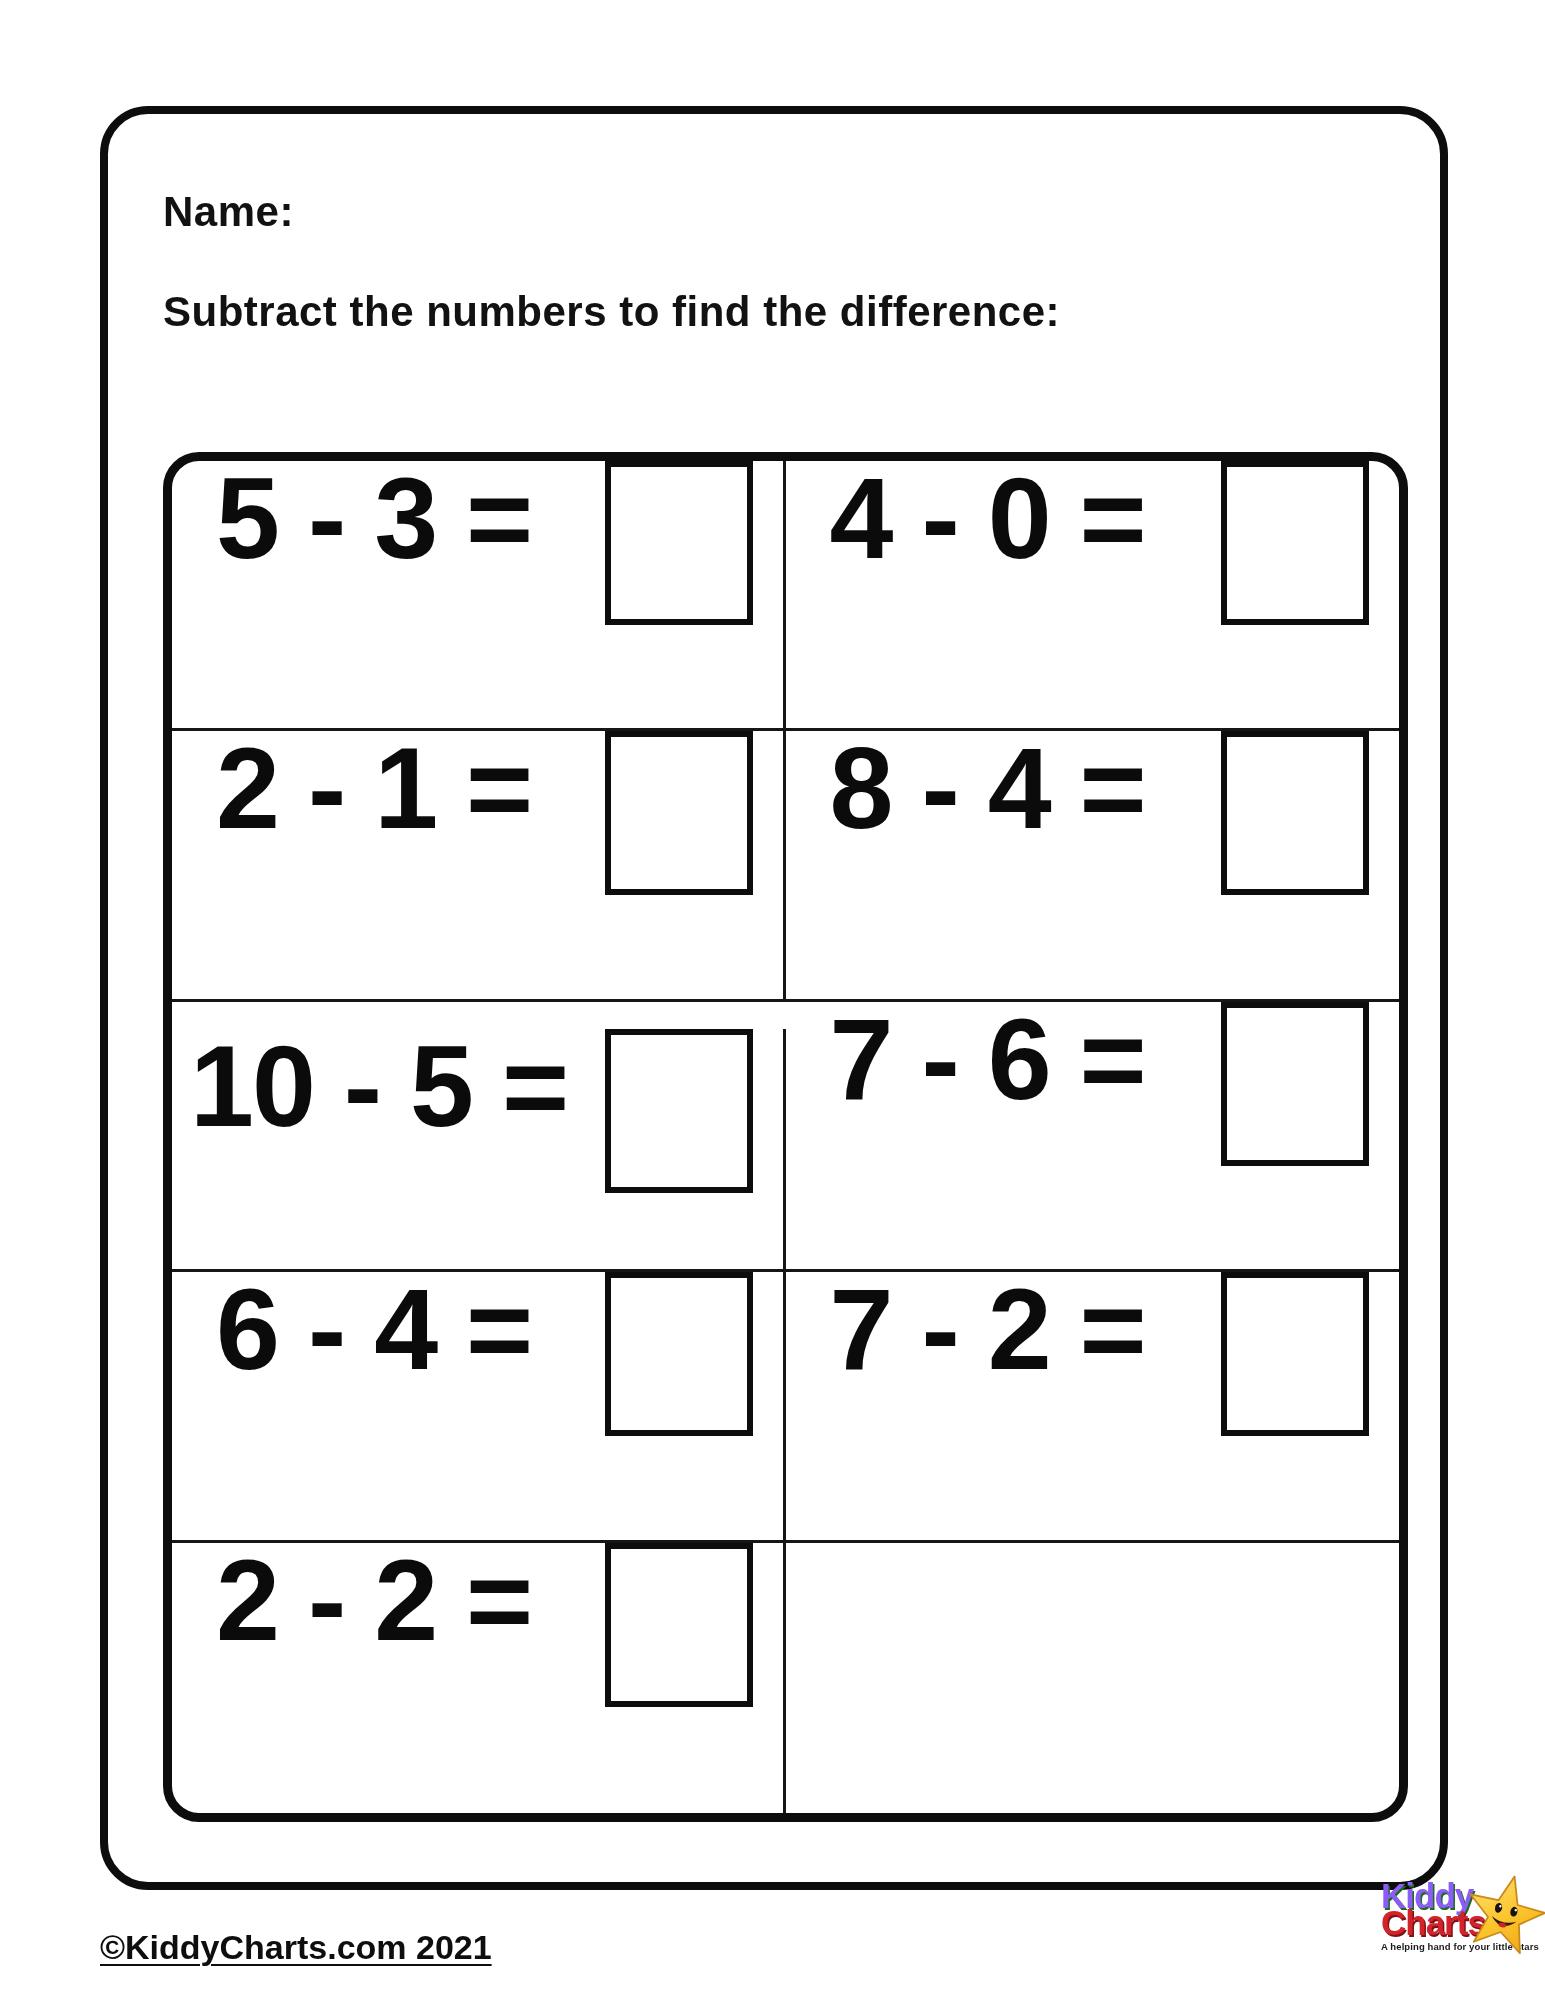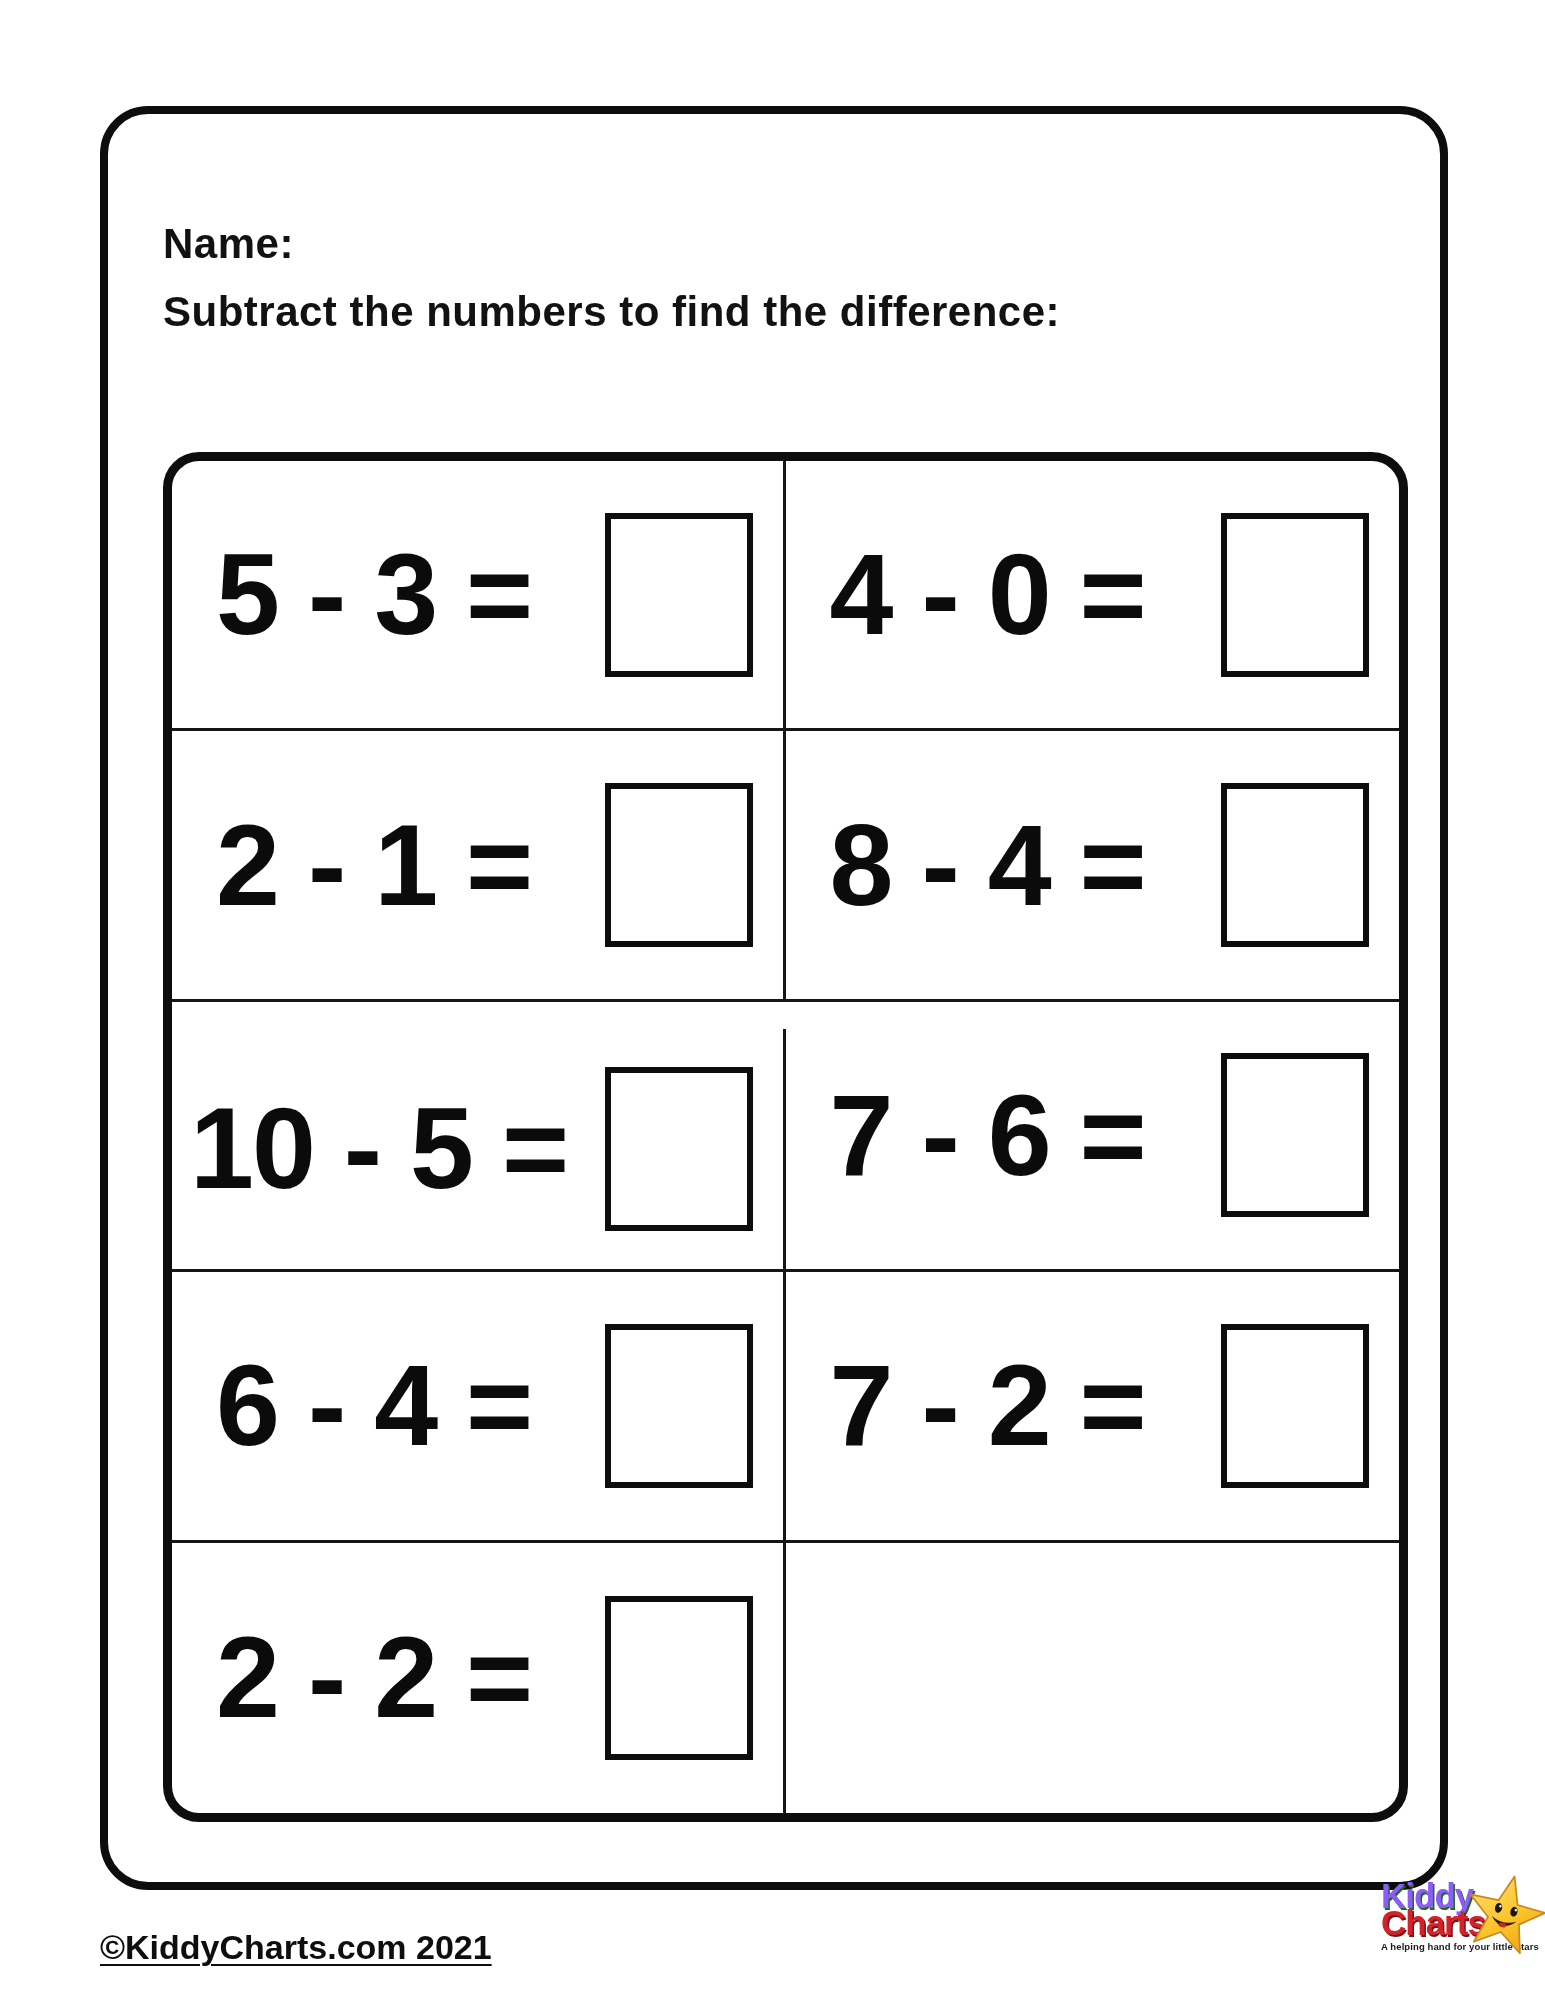--- a/index.html
+++ b/index.html
@@ -21,21 +21,20 @@
     box-sizing:border-box;
     background:#ffffff;
   }
   .name-label{
     position:absolute;
     left:163px;top:188px;
     font-size:42px;
     font-weight:600;
     letter-spacing:0.5px;
     color:#121212;
-    margin-top:32px;
   }
   .instruction{
     position:absolute;
     left:163px;top:288px;
     font-size:42px;
     font-weight:600;
     letter-spacing:0.5px;
     color:#121212;
   }
   
@@ -47,21 +46,21 @@
     border:9px solid #0d0d0d;
     border-radius:36px;
     overflow:hidden;
     display:grid;
     grid-template-columns:1fr 1fr;
     grid-template-rows:repeat(5,1fr);
     background:#ffffff;
   }
   .cell{
     display:flex;
-    align-items:center;
+    align-items:flex-start;
     box-sizing:border-box;
     padding:0 30px 0 44px;
     overflow:hidden;
   }
   .cell:nth-child(odd){border-right:3px solid #161616;}
   .cell:nth-child(-n+8){border-bottom:3px solid #161616;}
   .cell.tight{padding-left:18px;margin-top:27px;}
   .equation{
     font-size:115px;
     font-weight:700;

